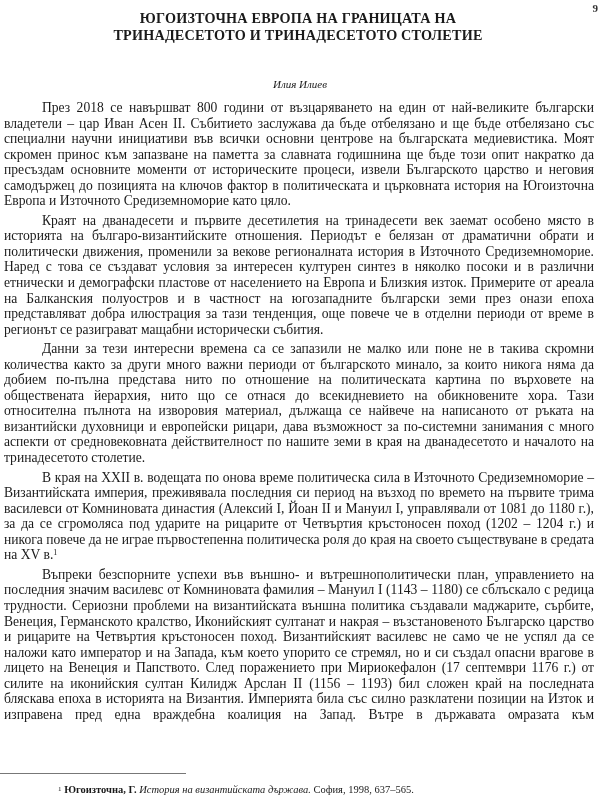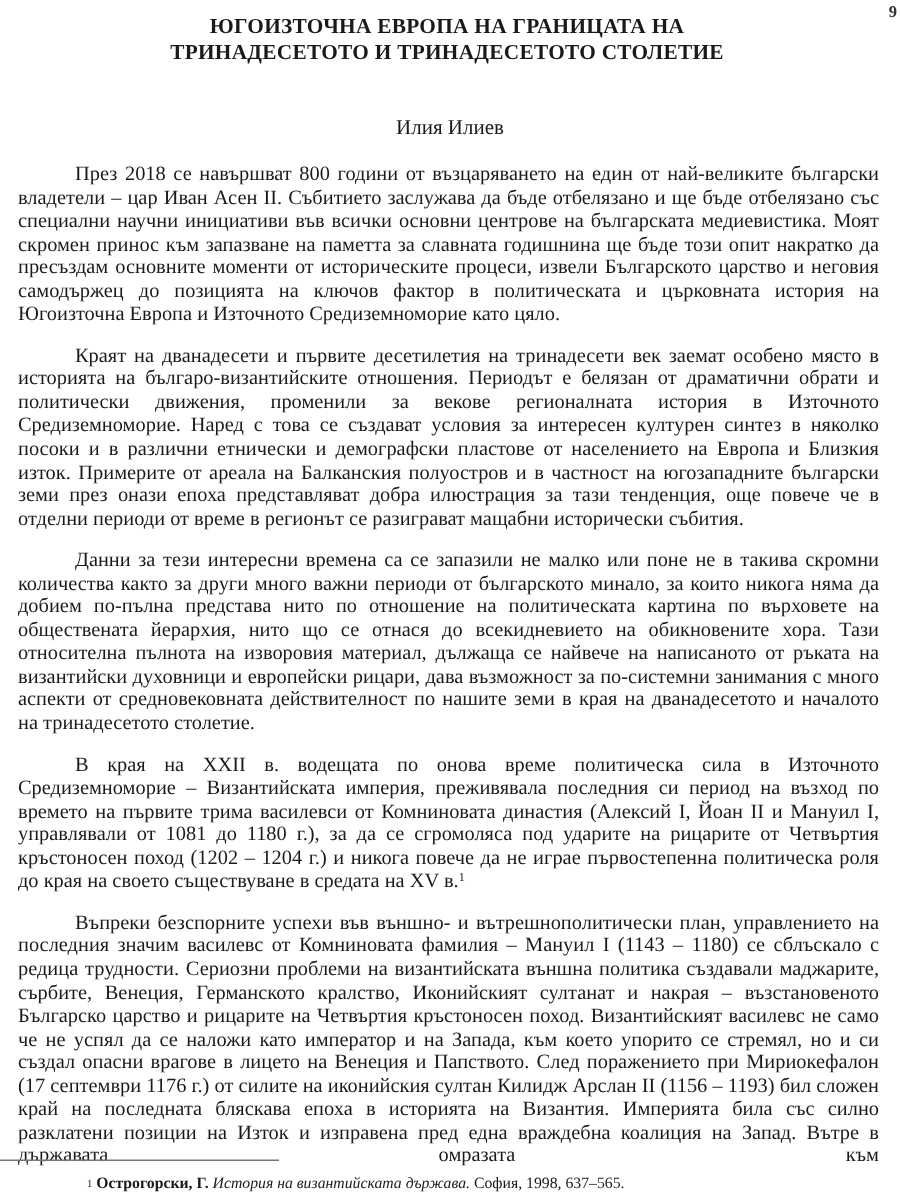--- a/index.html
+++ b/index.html
@@ -33,33 +33,34 @@
       font-size: 14.2px;
       line-height: 17px;
       letter-spacing: 0.2px;
     }
     .author {
       position: absolute;
       top: 78px;
       left: 0;
       width: 600px;
       text-align: center;
-      font-size: 14px;
+      font-style: italic;
+      font-size: 11px;
     }
     .body {
       position: absolute;
       top: 96px;
       left: 0;
       width: 598px;
       font-size: 13.6px;
       line-height: 15.55px;
       text-align: justify;
     }
     .body p {
-      margin: 12px;
+      margin: 4px;
       text-indent: 38px;
       text-align-last: left;
     }
     .body p.para-last-justify {
       text-align-last: justify;
     }
     sup.fn-ref {
       font-size: 8px;
       vertical-align: top;
       position: relative;
@@ -110,16 +111,16 @@
   <p>Краят на дванадесети и първите десетилетия на тринадесети век заемат особено място в историята на българо-византийските отношения. Периодът е белязан от драматични обрати и политически движения, променили за векове регионалната история в Източното Средиземноморие. Наред с това се създават условия за интересен културен синтез в няколко посоки и в различни етнически и демографски пластове от населението на Европа и Близкия изток. Примерите от ареала на Балканския полуостров и в частност на югозападните български земи през онази епоха представляват добра илюстрация за тази тенденция, още повече че в отделни периоди от време в регионът се разиграват мащабни исторически събития.</p>
   <p>Данни за тези интересни времена са се запазили не малко или поне не в такива скромни количества както за други много важни периоди от българското минало, за които никога няма да добием по-пълна представа нито по отношение на политическата картина по върховете на обществената йерархия, нито що се отнася до всекидневието на обикновените хора. Тази относителна пълнота на изворовия материал, дължаща се найвече на написаното от ръката на византийски духовници и европейски рицари, дава възможност за по-системни занимания с много аспекти от средновековната действителност по нашите земи в края на дванадесетото и началото на тринадесетото столетие.</p>
   <p><span>В края на XXII в. водещата по онова време политическа сила в Източното Средиземноморие – Византийската империя, преживявала последния си период на възход по времето на първите трима василевси от Комниновата династия (Алексий I, Йоан II и Мануил I, управлявали от 1081 до 1180 г.), за да се сгромоляса под ударите на рицарите от Четвъртия кръстоносен поход (1202 – 1204 г.) и никога повече да не играе първостепенна политическа роля до края на своето съществуване в средата на XV в.</span><sup class="fn-ref">1</sup></p>
   <p class="para-last-justify">Въпреки безспорните успехи във външно- и вътрешнополитически план, управлението на последния значим василевс от Комниновата фамилия – Мануил I (1143 – 1180) се сблъскало с редица трудности. Сериозни проблеми на византийската външна политика създавали маджарите,  сърбите, Венеция, Германското кралство, Иконийският султанат и накрая – възстановеното Българско царство и рицарите на Четвъртия кръстоносен поход. Византийският василевс не само че не успял да се наложи като император и на Запада, към което упорито се стремял, но и си създал опасни врагове в лицето на Венеция и Папството. След поражението при Мириокефалон (17 септември 1176 г.) от силите на иконийския султан Килидж Арслан II (1156 – 1193) бил сложен край на последната бляскава епоха в историята на Византия. Империята била със силно разклатени позиции на Изток и изправена пред една враждебна коалиция на Запад. Вътре в държавата омразата към</p>
 </div>
 
 <div class="footnote-rule"></div>
 
 <div class="footnote">
   <sup>1</sup>
-  <span class="fn-author">Острогорски, Г.</span>
+  <span class="fn-author">Югоизточна, Г.</span>
   <span class="fn-work">История на византийската държава.</span>
   <span>София, 1998, 637–565.</span>
 </div>
 
 </body></html>

